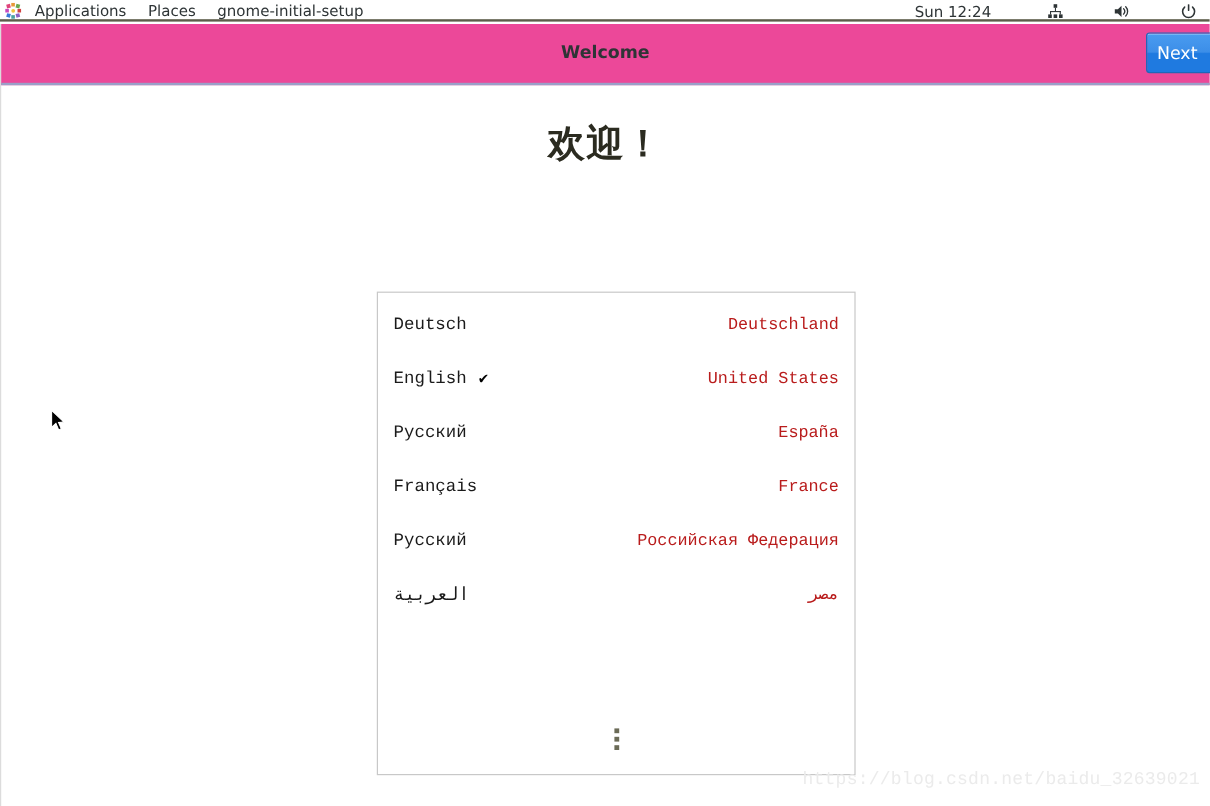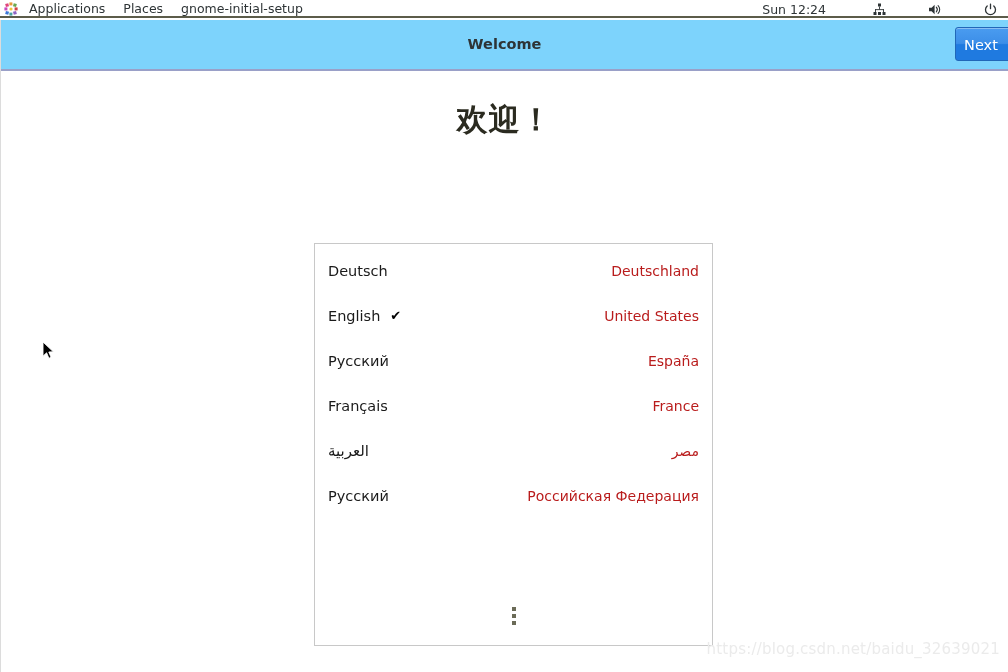--- a/index.html
+++ b/index.html
@@ -73,21 +73,21 @@
     top: 20px;
     width: 1008px;
     height: 652px;
     background: #ffffff;
     box-sizing: border-box;
     border-left: 1px solid #dcdcdc;
   }
   #header-bar {
     position: relative;
     height: 49px;
-    background: #7dd3fc;
+    background: #ec4899;
     border-bottom: 2px solid #9aa0c8;
   }
   #window-title {
     position: absolute;
     left: 0; right: 0; top: 0;
     height: 49px;
     line-height: 49px;
     text-align: center;
     font-size: 14.5px;
     font-weight: bold;
@@ -109,20 +109,21 @@
     box-sizing: border-box;
     box-shadow: inset 0 1px 0 rgba(255,255,255,0.35);
     cursor: pointer;
     padding-right: 6px;
   }
 
   
   #content {
     position: relative;
     height: 601px;
+    font-family: Liberation Mono, monospace;
   }
   #welcome-heading {
     position: absolute;
     left: 0; right: 0;
     top: 28px;
     text-align: center;
     font-size: 31px;
     font-weight: bold;
     color: #2b2b20;
     letter-spacing: 1px;
@@ -282,27 +283,27 @@
             <span class="lang-country">United States</span>
           </div>
           <div class="lang-row">
             <span class="lang-name">Русский</span>
             <span class="lang-country">España</span>
           </div>
           <div class="lang-row">
             <span class="lang-name">Français</span>
             <span class="lang-country">France</span>
           </div>
+          <div class="lang-row">
+            <span class="lang-name">Русский</span>
+            <span class="lang-country">Российская Федерация</span>
+          </div>
           <div class="lang-row rtl">
             <span class="lang-name">العربية</span>
             <span class="lang-country">مصر</span>
-          </div>
-          <div class="lang-row">
-            <span class="lang-name">Русский</span>
-            <span class="lang-country">Российская Федерация</span>
           </div>
         </div>
       <div id="more-button">
         <span class="dot"></span>
         <span class="dot"></span>
         <span class="dot"></span>
       </div>
     </div>
 
     <div id="watermark">https://blog.csdn.net/baidu_32639021</div>

